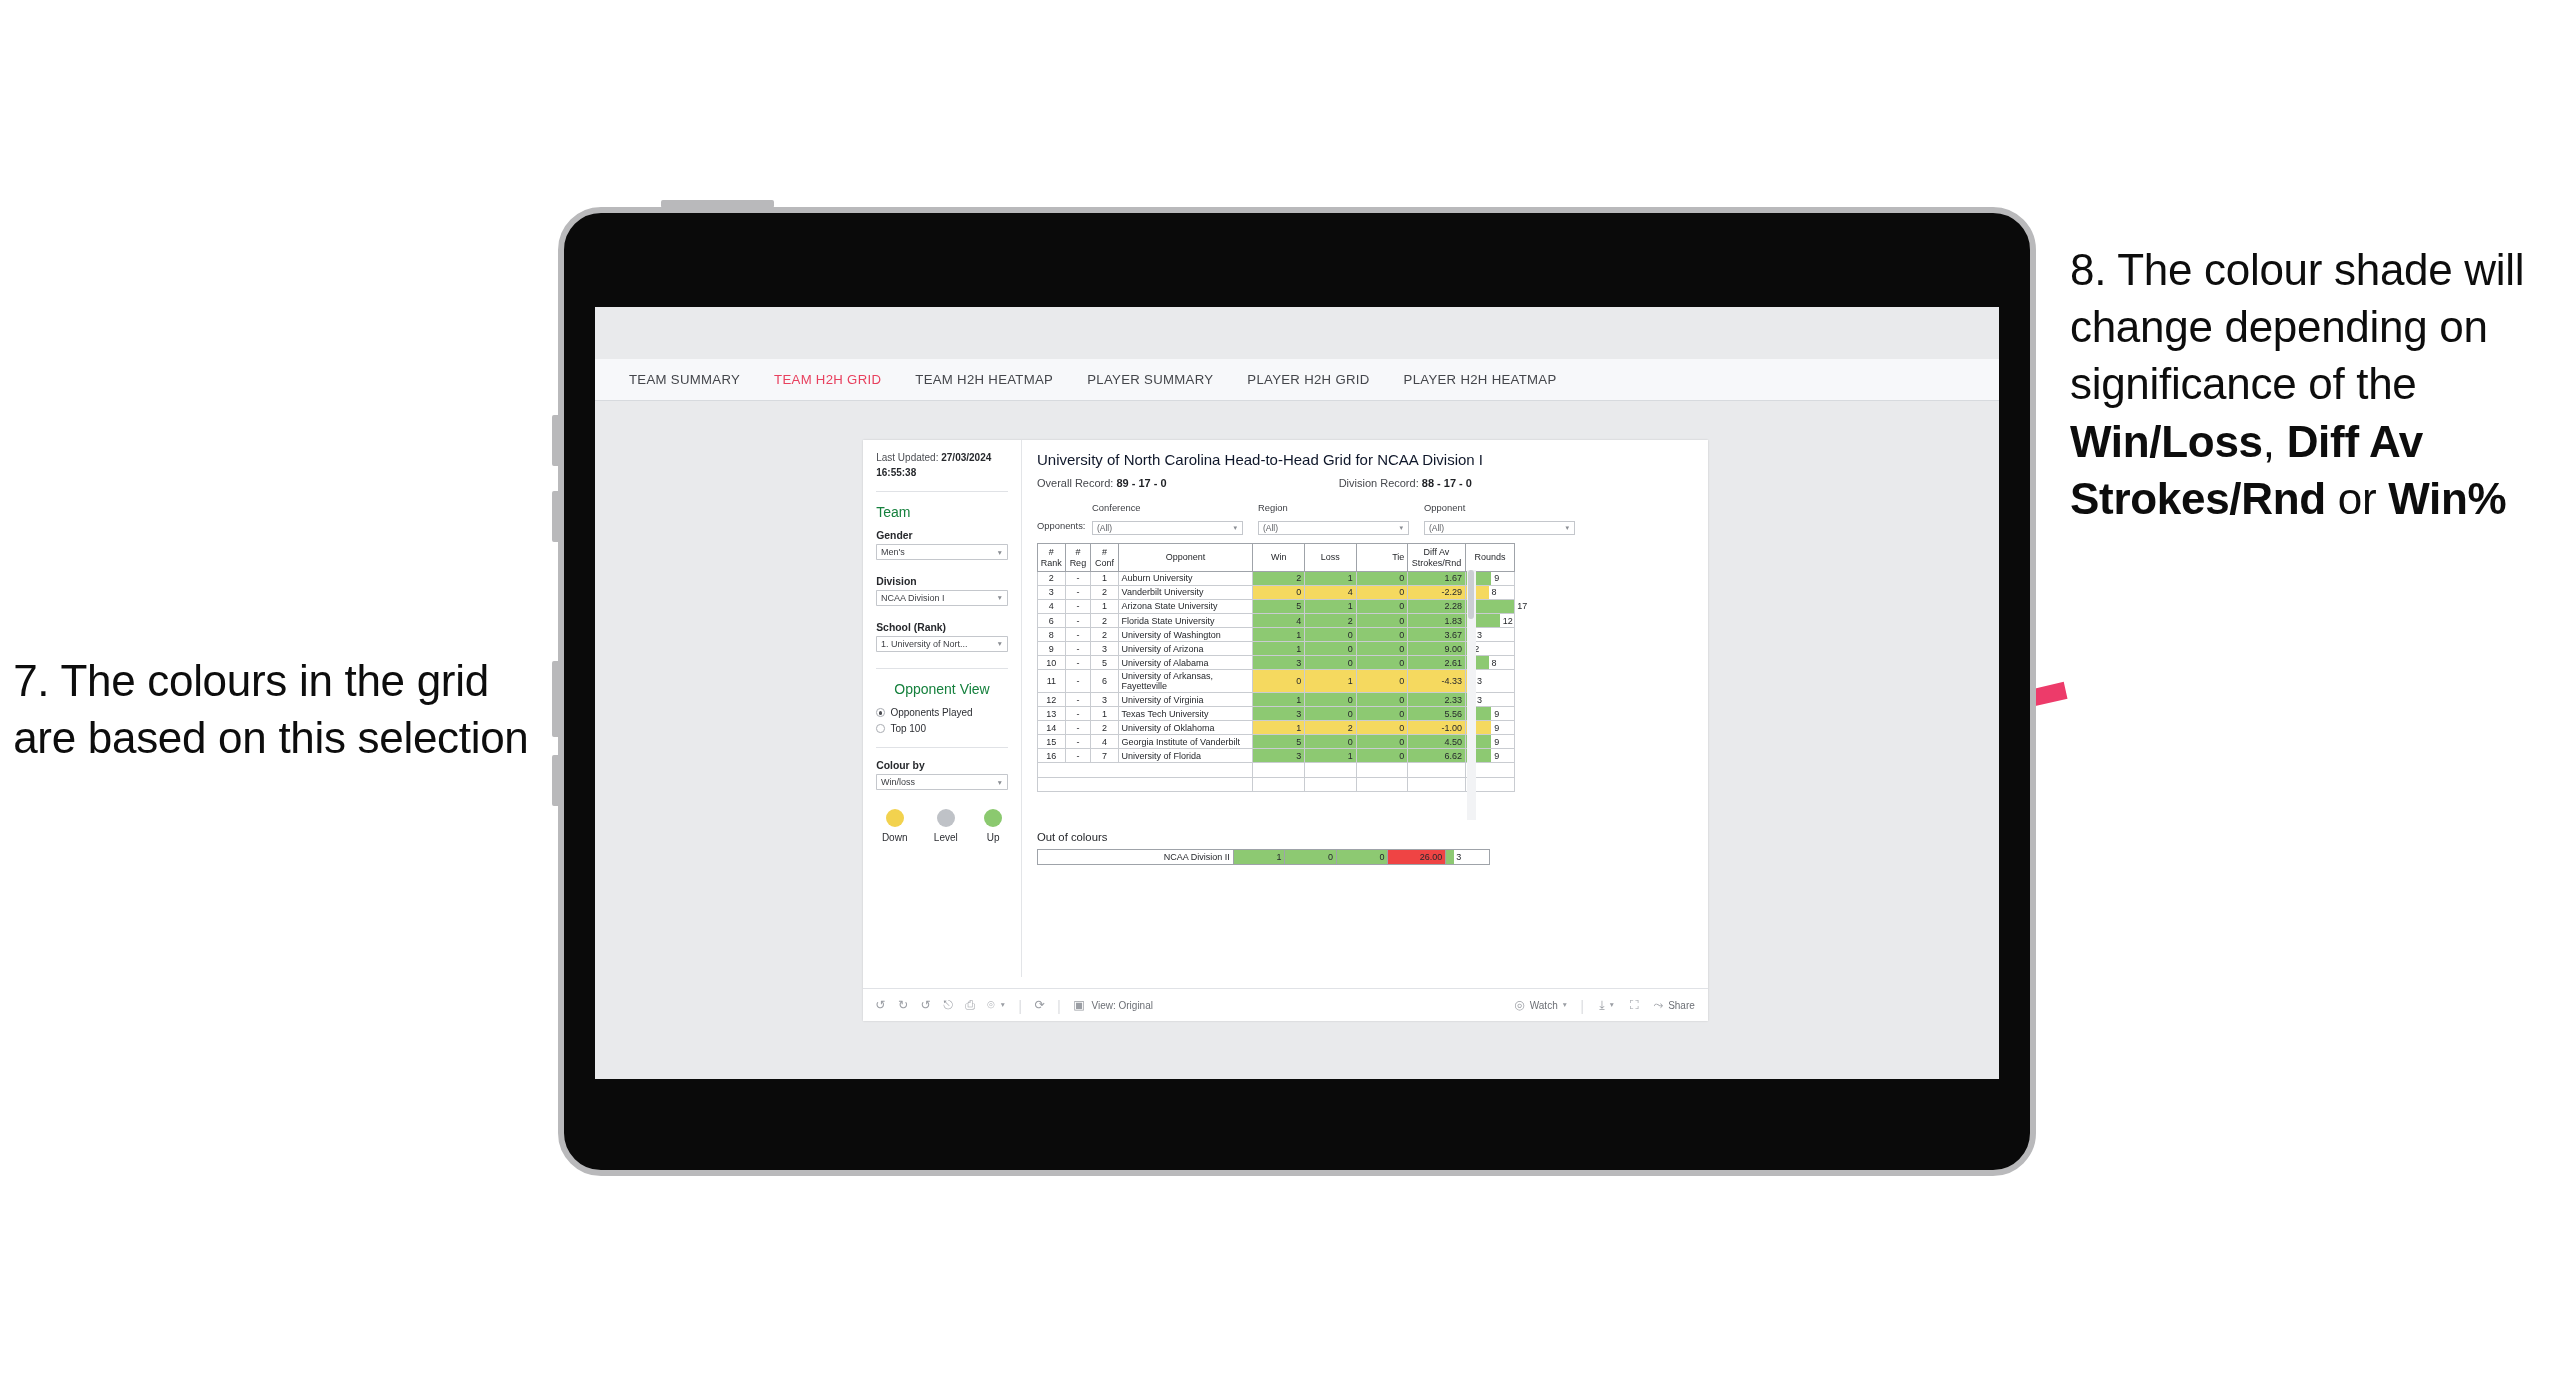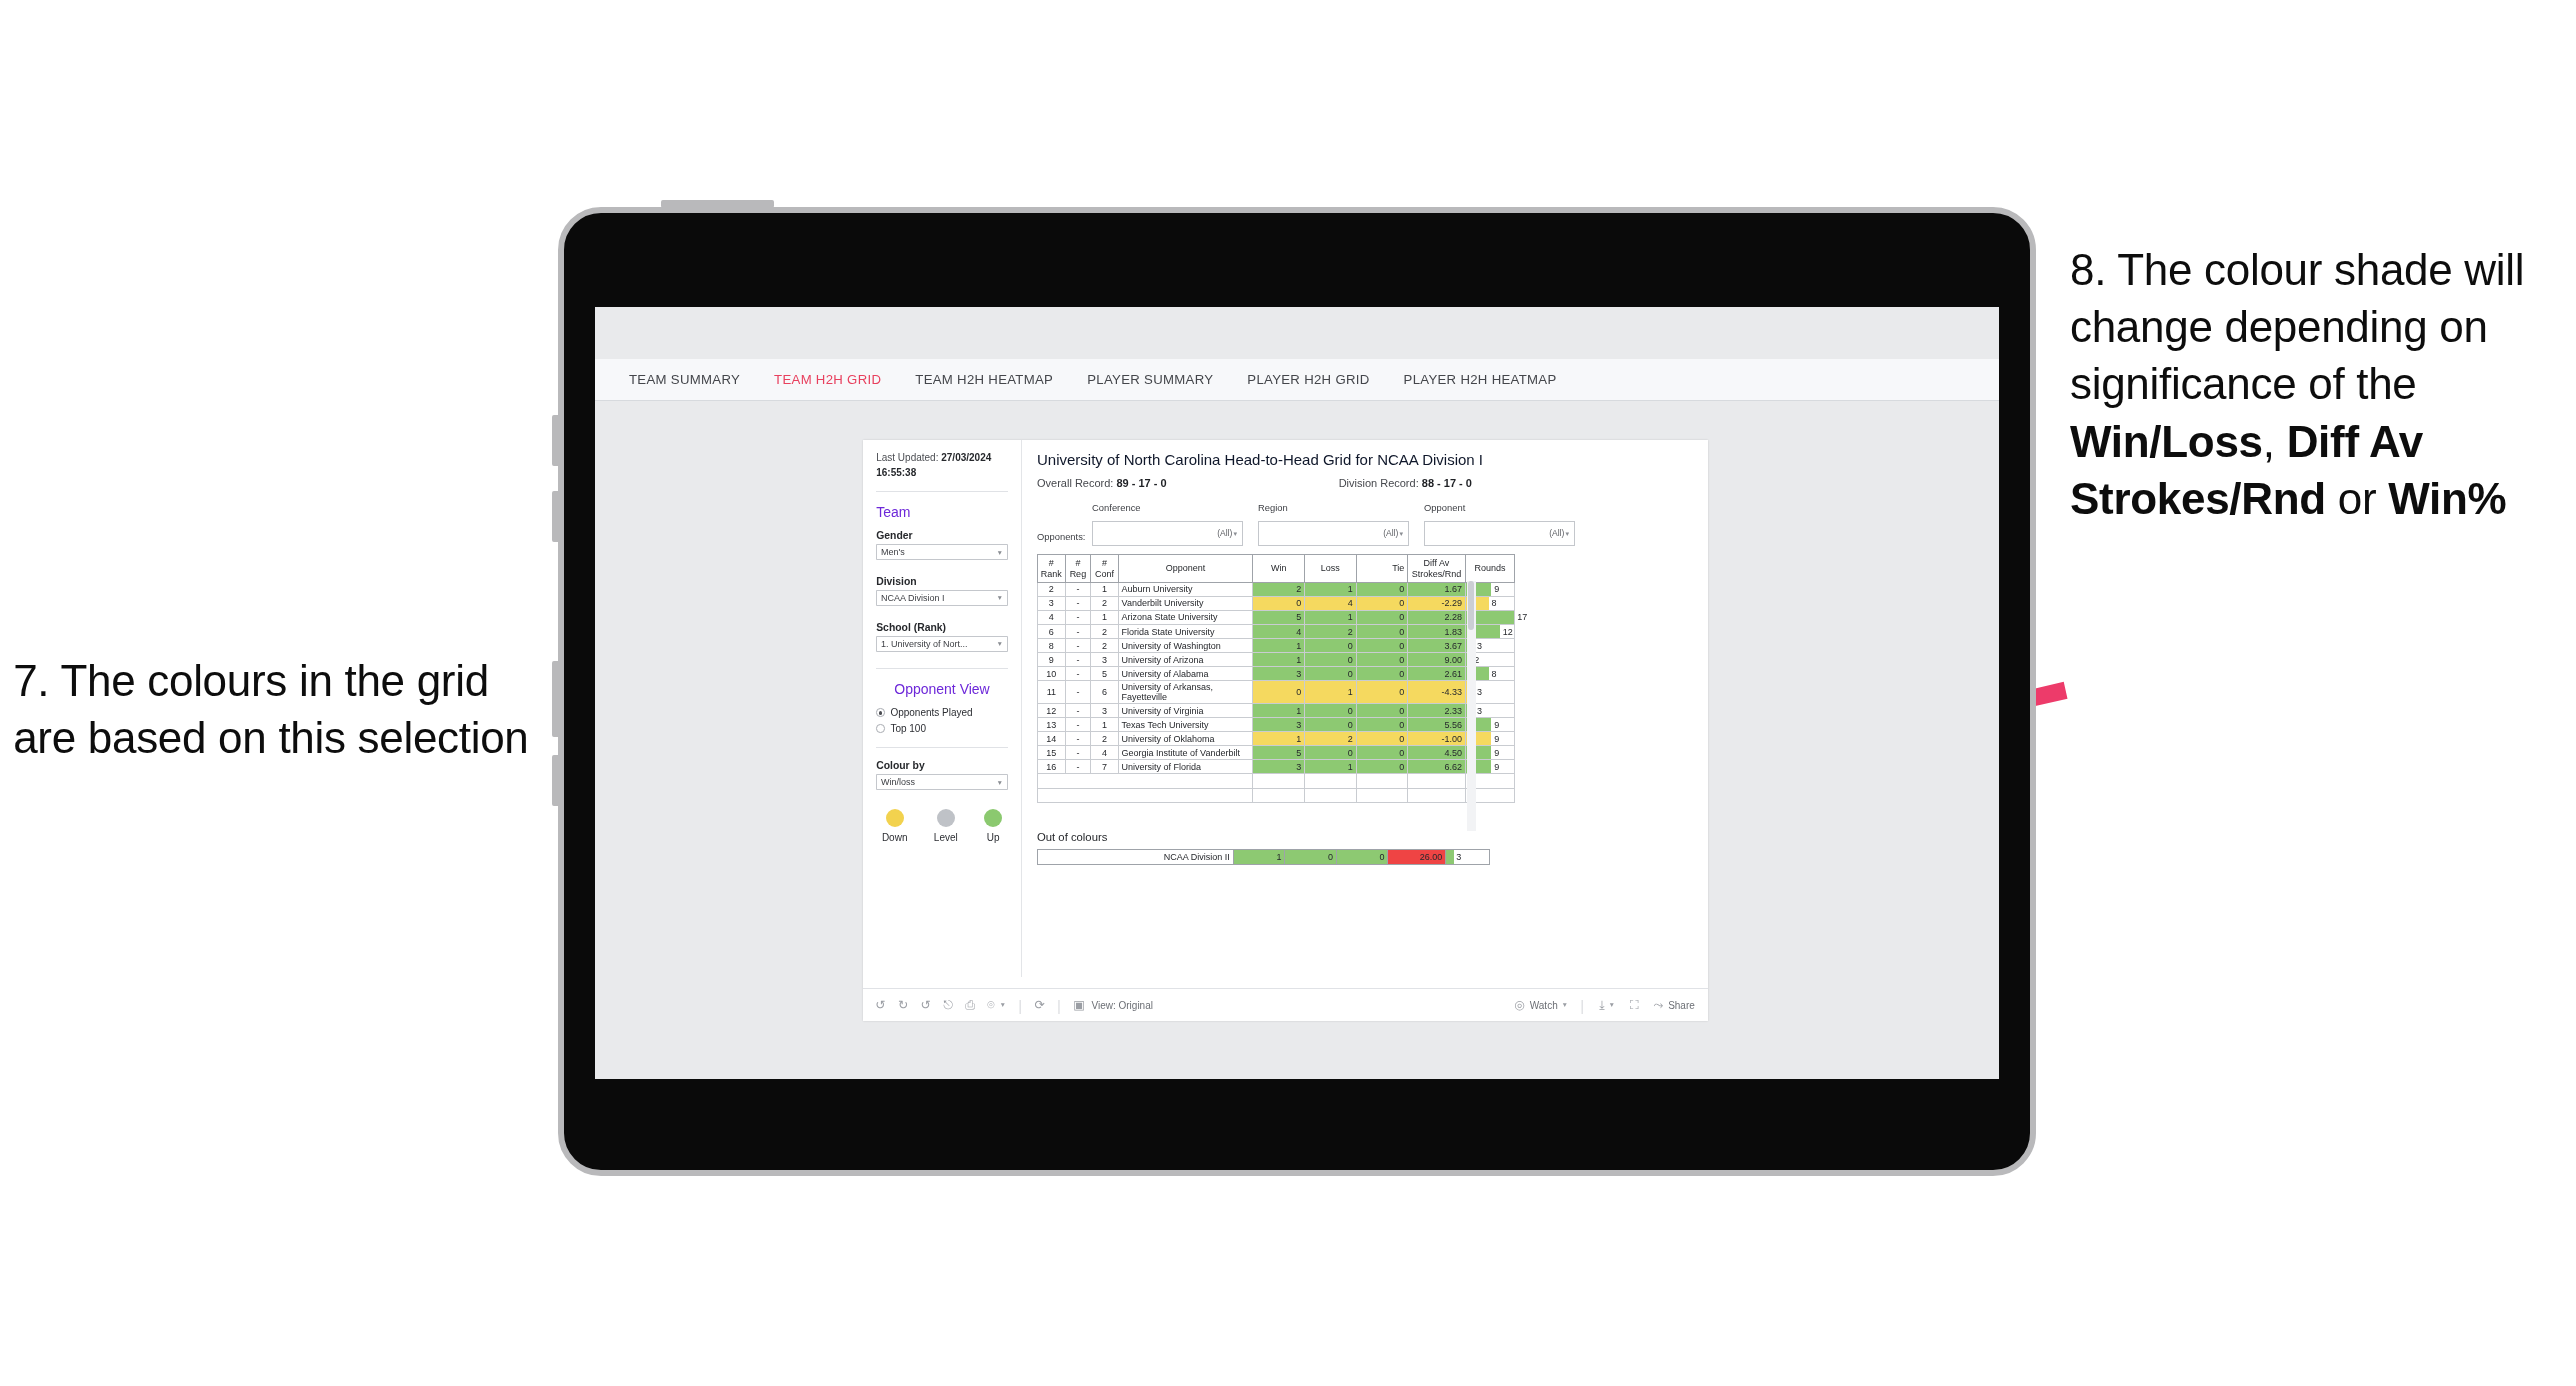--- a/index.html
+++ b/index.html
@@ -69,21 +69,21 @@
     background:#ffffff;box-shadow:0 0 1.9px rgba(0,0,0,.14);
   }
   #vizbody{position:absolute;left:0;top:0;width:845px;height:537px;display:flex;}
 
   
   #sidebar{width:159px;box-sizing:border-box;padding:11.3px 13.2px 0 13.2px;
     border-right:0.9px solid #e3e5e8;}
   .lastupd{font-size:10px;color:#4b4d52;line-height:1.45;}
   .lastupd b{font-weight:bold;color:#26282c;}
   .hrule{height:0.9px;background:#e0e2e6;margin:10.4px 0 12.3px 0;}
-  .sb-h{font-size:14px;color:#6d28d9;margin-bottom:10.4px;}
+  .sb-h{font-size:14px;color:#15803d;margin-bottom:10.4px;}
   .sb-h.ctr{text-align:center;}
   .fld-label{font-size:10.4px;color:#26282c;font-weight:bold;margin-bottom:2.8px;}
   .sel{height:16px;border:0.9px solid #c4c7cc;background:#fff;border-radius:0.9px;
     display:flex;align-items:center;padding:0 3.8px;box-sizing:border-box;
     font-size:9px;color:#3c3e43;margin-bottom:16px;}
   .sel .val{flex:1;overflow:hidden;white-space:nowrap;}
   .sel .car{color:#8b8e94;font-size:6.6px;}
   .radio-row{display:flex;align-items:center;font-size:10px;color:#2c2e33;
     margin-bottom:4.7px;}
   .rdo{width:8.5px;height:8.5px;border-radius:50%;border:0.9px solid #a9acb2;
@@ -98,23 +98,23 @@
   
   #main{flex:1;box-sizing:border-box;padding:11.3px 13.2px 0 15px;position:relative;}
   #vtitle{font-size:15px;color:#0f172a;margin-bottom:8.5px;}
   #records{display:flex;font-size:11px;color:#46484d;margin-bottom:13.2px;}
   #records b{color:#1f2125;font-weight:bold;}
   #rec-div{margin-left:172px;}
   #filters{display:flex;align-items:flex-end;margin-bottom:8.5px;}
   #filters .oplabel{font-size:9.4px;color:#3c3e43;padding-bottom:3.8px;margin-right:6.6px;}
   .fgroup{margin-right:15px;}
   .fgroup .fl{font-size:9.4px;color:#3c3e43;margin-bottom:8px;}
-  .fsel{width:151px;height:25px;border:0.9px solid #c4c7cc;background:#fff;
+  .fsel{width:151px;height:14px;border:0.9px solid #c4c7cc;background:#fff;
     display:flex;align-items:center;padding:0 3.8px;box-sizing:border-box;
-    font-size:8.5px;color:#5c5e63;text-align:right;}
+    font-size:8.5px;color:#5c5e63;}
   .fsel .val{flex:1;}
   .fsel .car{color:#8b8e94;font-size:6.1px;}
 
   
   #tblwrap{position:relative;width:430px;}
   table.grid{border-collapse:collapse;table-layout:fixed;width:415px;
     font-size:9px;color:#26282c;}
   table.grid th{border:0.9px solid #9fa3a9;font-weight:normal;padding:2.8px 2.8px;
     background:#fff;line-height:1.15;}
   table.grid td{border:0.9px solid #c9ccd1;padding:0.9px 2.8px;height:11.3px;}

